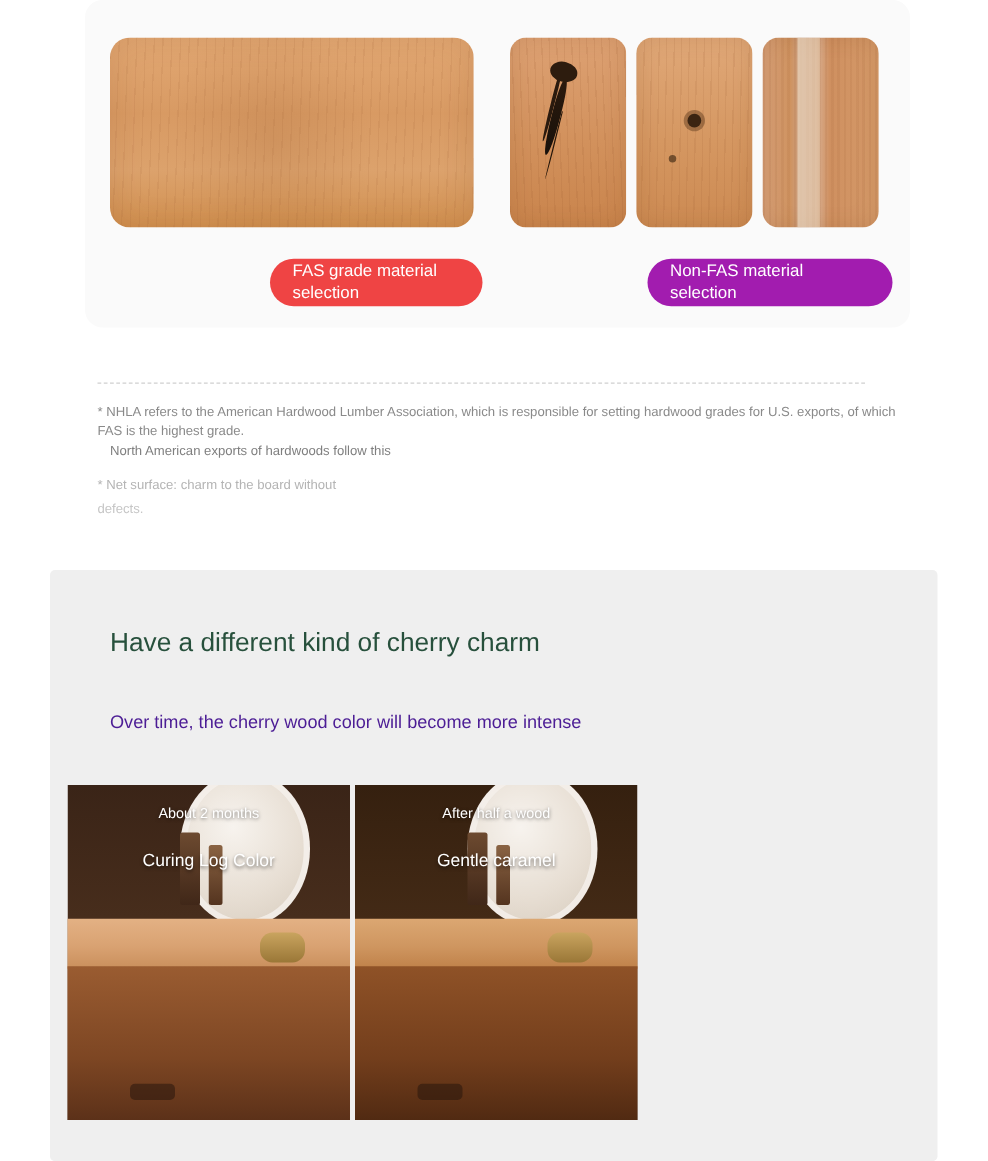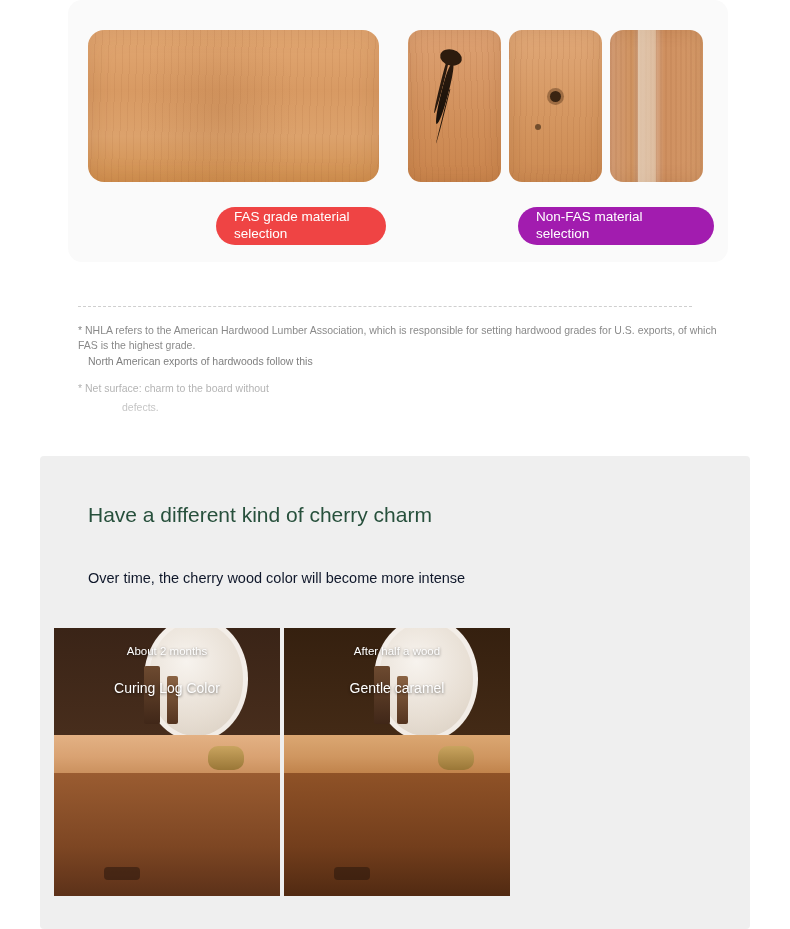--- a/index.html
+++ b/index.html
@@ -159,21 +159,21 @@
   }
   .note {
     position: absolute;
     font-size: 10.5px;
     color: #8a8a8a;
     line-height: 1.45;
   }
   .note-1 { left: 78px; top: 323px; width: 640px; color: #8a8a8a; }
   .note-2 { left: 88px; top: 354px; width: 600px; color: #7f7f7f; }
   .note-3 { left: 78px; top: 381px; width: 420px; color: #b4b4b4; }
-  .note-4 { left: 78px; top: 400px; width: 420px; color: #c6c6c6; margin-left: 44px; }
+  .note-4 { left: 78px; top: 400px; width: 420px; color: #c6c6c6; }
 
   
   .charm-panel {
     position: absolute;
     left: 40px;
     top: 456px;
     width: 710px;
     height: 473px;
     background: #efefef;
     border-radius: 4px;
@@ -186,21 +186,21 @@
     font-size: 21px;
     color: #27503c;
     line-height: 1.45;
   }
   .charm-sub {
     position: absolute;
     left: 48px;
     top: 114px;
     width: 600px;
     font-size: 14.5px;
-    color: #0f172a;
+    color: #4c1d95;
   }
 
   .photo-row {
     position: absolute;
     left: 14px;
     top: 172px;
     display: flex;
     gap: 4px;
   }
   .photo {

